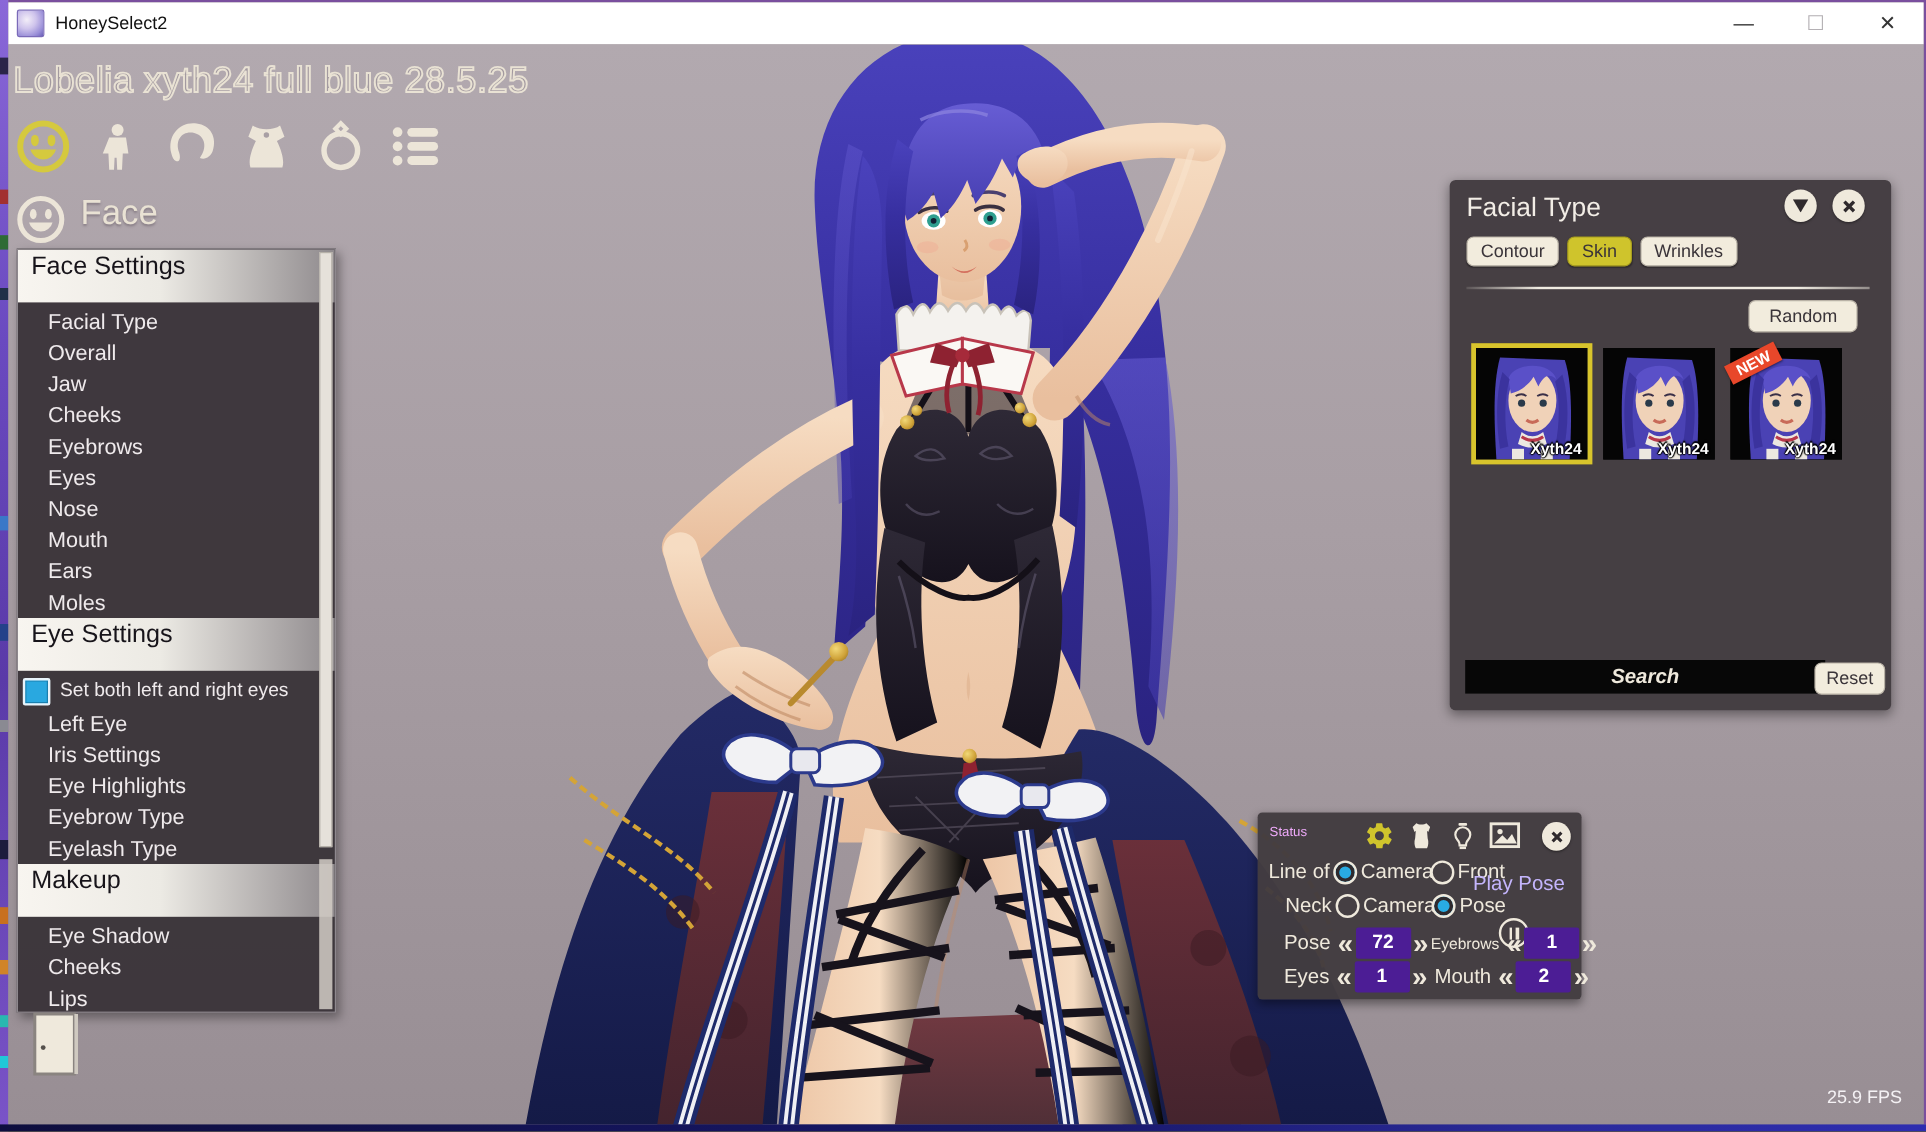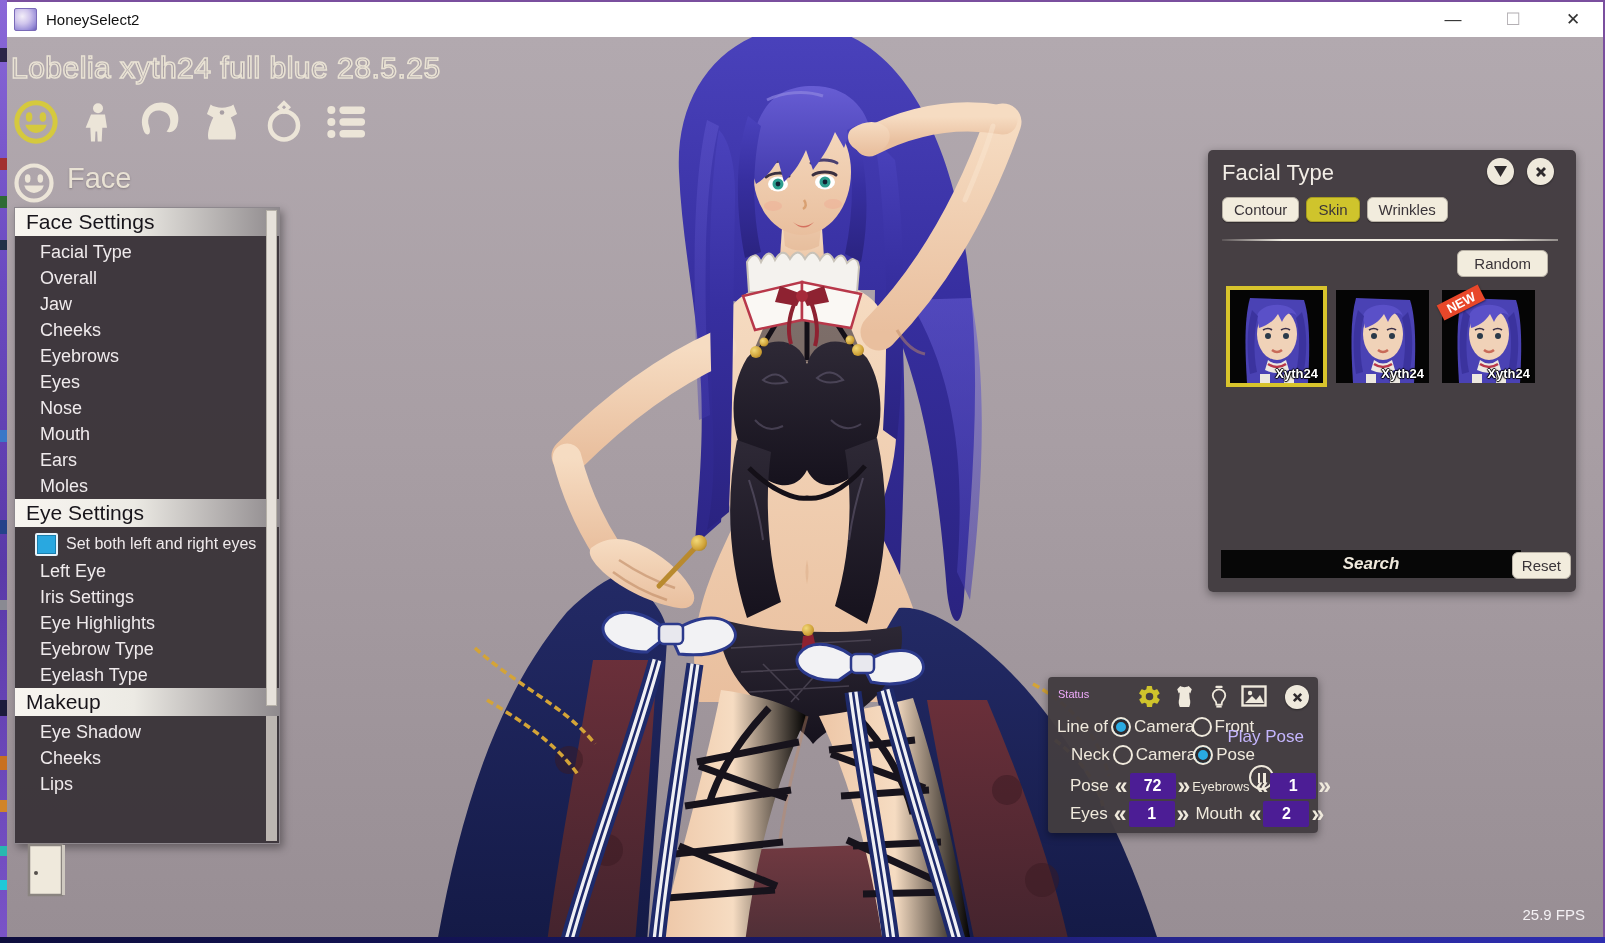--- a/index.html
+++ b/index.html
@@ -32,25 +32,25 @@
   .mode-row{position:absolute;left:6px;top:125px;display:flex;gap:12px;}
   .mode-label{font-size:29px;color:#e9e2d4;text-shadow:0 1px 2px rgba(60,50,60,.35);}
   .fps{position:absolute;right:18px;bottom:14px;font-size:15px;color:#f4f1f4;}
   
   .face-panel{position:absolute;left:7px;top:170px;width:264px;height:635px;
     background:rgba(57,51,56,.95);border:1px solid #8e888e;box-shadow:3px 4px 8px rgba(0,0,0,.35);
     overflow:hidden;}
   .fp-thumb{position:absolute;right:2px;top:2px;width:11px;height:496px;background:#e6e1da;
     border:1px solid #b5b0a8;box-sizing:border-box;}
   .fp-track-low{position:absolute;right:2px;top:508px;width:11px;height:125px;background:#d2cdc5;opacity:.85;}
-  .section-header{height:28px;line-height:28px;padding-left:11px;font-size:21px;color:#17141a;
+  .section-header{height:44px;line-height:28px;padding-left:11px;font-size:21px;color:#17141a;
     background:linear-gradient(90deg,#f8f5f0 0%,#eceae4 45%,#8f8a8d 100%);margin-bottom:3px;}
   .panel-item{height:26px;line-height:26px;padding-left:25px;font-size:18px;color:#efeaec;
     white-space:nowrap;}
-  .chk-row{height:28px;display:flex;align-items:center;padding-left:20px;gap:8px;text-align:center;}
+  .chk-row{height:28px;display:flex;align-items:center;padding-left:4px;gap:8px;text-align:center;}
   .chk-box{width:19px;height:19px;background:#29a8e0;border:2px solid #e8f4fb;
     box-shadow:0 0 0 1px #1a7fae inset;border-radius:2px;}
   .chk-label{font-size:16px;color:#efeaec;white-space:nowrap;}
   
   .ft-panel{position:absolute;left:1201px;top:113px;width:368px;height:442px;
     background:#45404399;background:rgba(66,60,64,.97);border-radius:5px;
     box-shadow:0 3px 10px rgba(0,0,0,.4);}
   .ft-title{position:absolute;left:14px;top:10px;font-size:22px;color:#f2ede6;}
   .ft-circle-btn{position:absolute;width:27px;height:27px;border-radius:50%;background:#efe9dc;
     display:flex;align-items:center;justify-content:center;box-shadow:0 1px 2px rgba(0,0,0,.4);}

